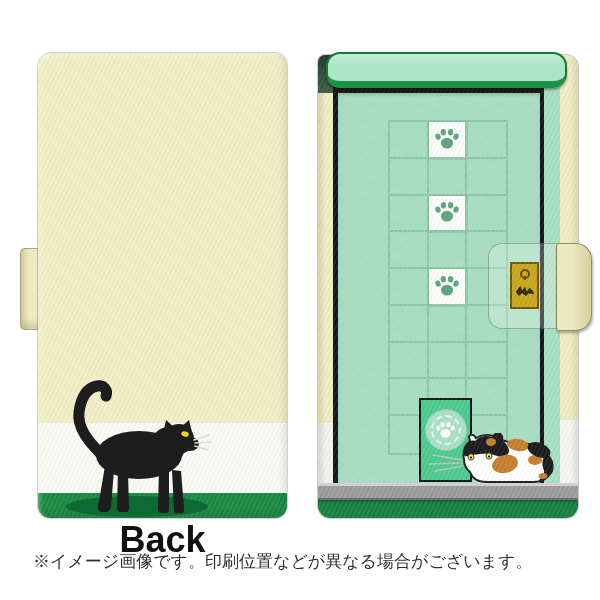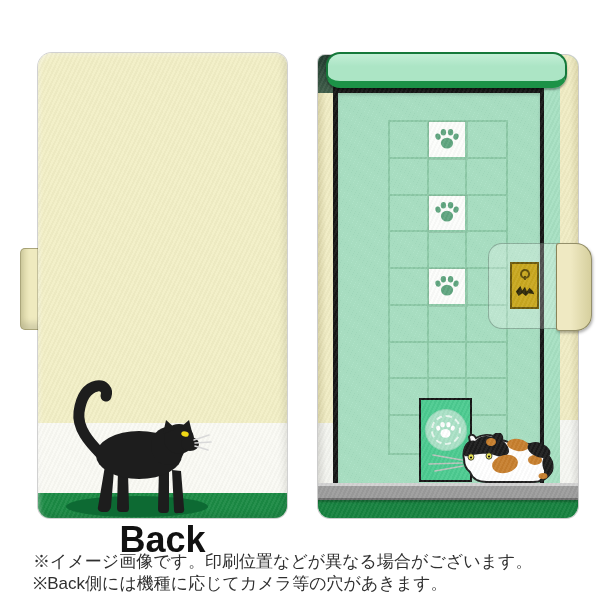--- a/index.html
+++ b/index.html
@@ -248,15 +248,14 @@
     </svg>
   </div>
 
   <div class="abs flap-tab"></div>
   <div class="abs awning"></div>
 
   <div class="abs panel-label label-back">Back</div>
 
   <div class="abs notes">
     <div>※イメージ画像です。印刷位置などが異なる場合がございます。</div>
-    <div>※Back側には機種に応じてカメラ等の穴があきます。</div>
   </div>
 </div>
 
 </body></html>

